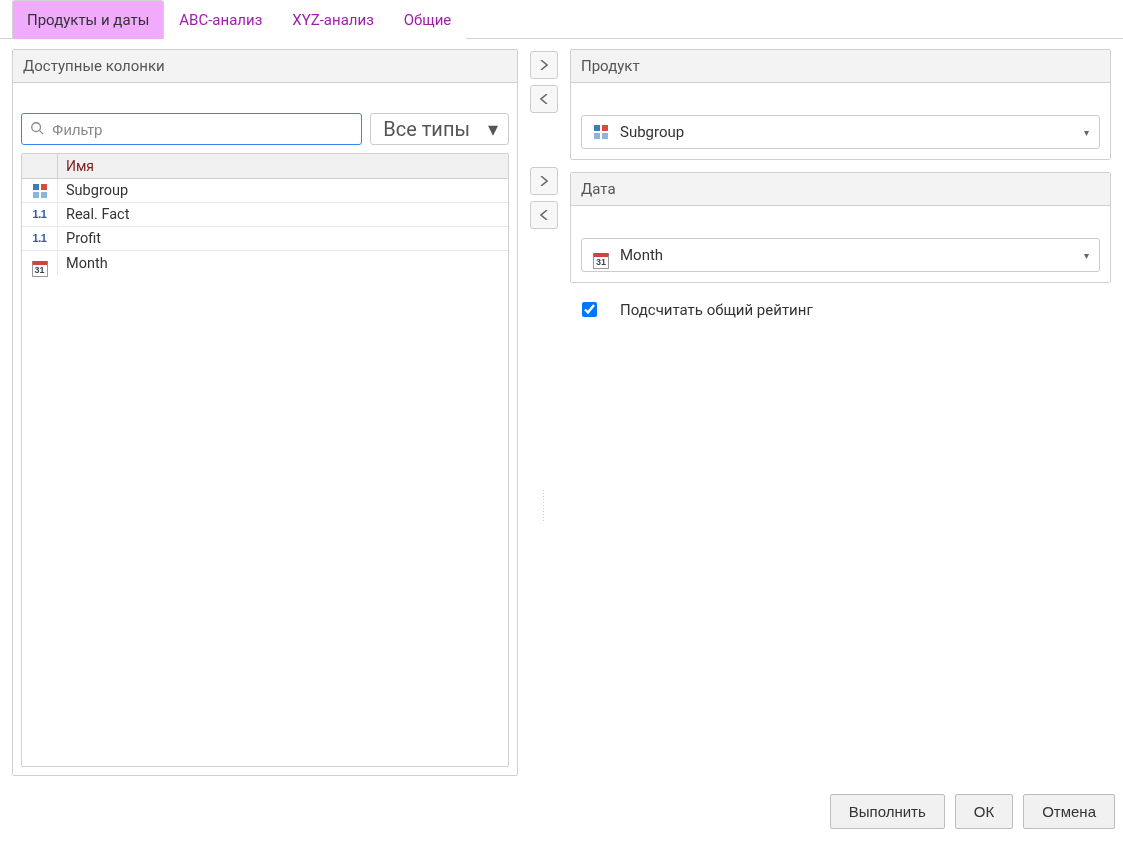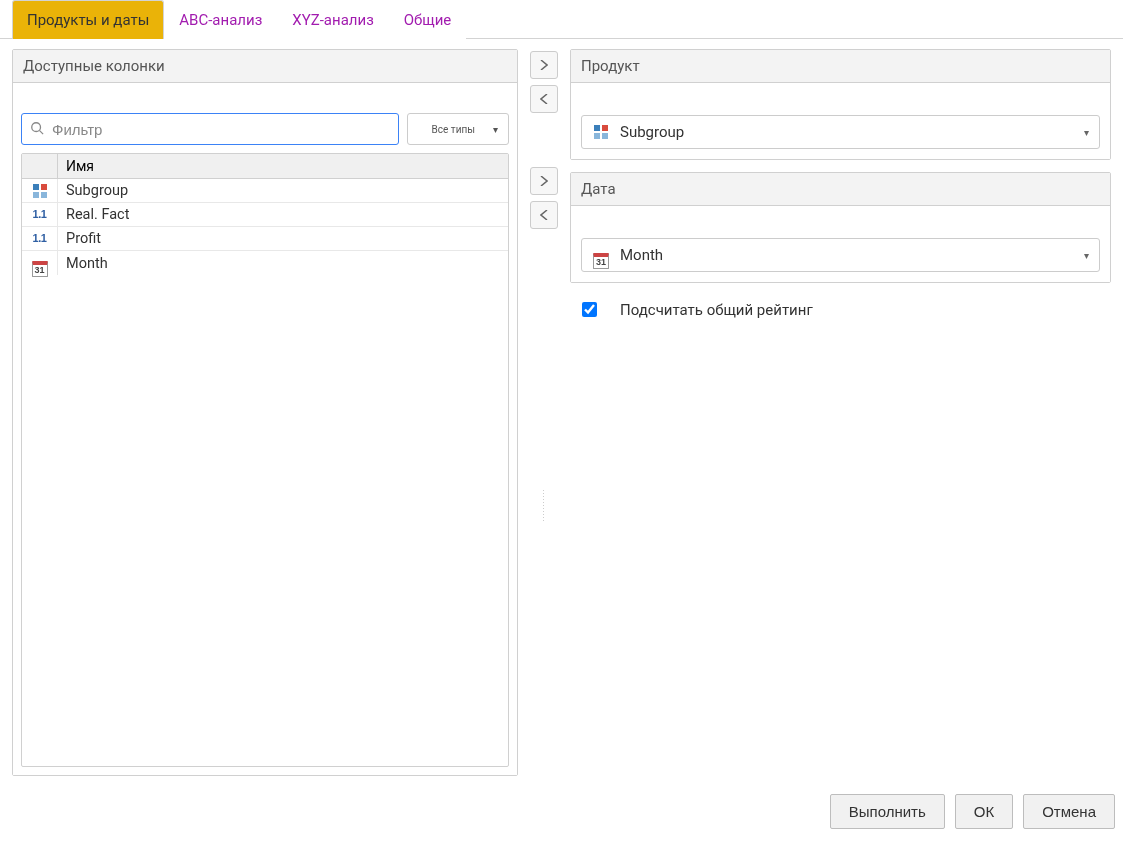--- a/index.html
+++ b/index.html
@@ -11,47 +11,47 @@
   .title-icon { width: 22px; height: 22px; display: flex; flex-direction: column; align-items: center; justify-content: center; font-size: 8px; font-weight: bold; line-height: 1; margin-right: 8px; }
   .title-icon .abc { color: #e67e22; }
   .title-icon .xyz { color: #3b7fba; }
   .titlebar .title { font-size: 19px; color: #4a4a4a; flex: 1; }
   .titlebar .win-controls { display: flex; gap: 16px; align-items: center; color: #666; }
   .win-btn { width: 16px; height: 16px; display: flex; align-items: center; justify-content: center; cursor: default; }
 
   
   .tabs { display: flex; border-bottom: 1px solid #d3d3d3; padding-left: 12px; margin-top: -1px; }
   .tab { padding: 10px 14px 10px; font-size: 15px; color: #a21caf; border: 1px solid transparent; border-bottom: none; cursor: pointer; position: relative; top: 1px; background:#fff;}
-  .tab.active { color: #333; border-color: #d3d3d3; border-top-left-radius: 3px; border-top-right-radius: 3px; background: #eab308; }
+  .tab.active { color: #333; border-color: #d3d3d3; border-top-left-radius: 3px; border-top-right-radius: 3px; background: #f0abfc; }
   .tab.active::after { content:""; position:absolute; left:0; right:0; bottom:-1px; height:1px; background:#fff;}
 
   
   .content { flex: 1; display: flex; padding: 10px 12px; gap: 8px; min-height: 0; }
   .left-col { width: 506px; display:flex; flex-direction:column; }
   .mid-col { display: flex; flex-direction: column; gap: 6px; padding-top: 2px; width: 36px; align-items:center; justify-content:flex-start; }
   .right-col { flex: 1; display: flex; flex-direction: column; gap: 12px; }
 
   .panel { border: 1px solid #d0d0d0; border-radius: 2px; display:flex; flex-direction:column; min-height:0;gap:22px;}
   .panel.fill{ flex:1; }
   .panel-header { font-size: 15px; color: #555; padding: 7px 10px; border-bottom: 1px solid #d0d0d0; background:#f3f3f3;}
   .panel-body { background: #fff; }
 
   
   .filter-row { display: flex; gap: 8px; padding: 8px; }
   .filter-input-wrap { flex: 1; display: flex; align-items: center; border: 1px solid #3b82f6; border-radius: 3px; padding: 0 8px; height: 32px; }
   .filter-input-wrap svg { color: #888; width:14px; height:14px; }
   .filter-input { border: none; outline: none; flex: 1; margin-left: 6px; font-size: 15px; color: #333; }
   .filter-input::placeholder { color: #888; }
-  .type-select { display: flex; align-items:center; gap: 18px; border: 1px solid #ccc; border-radius: 3px; padding: 0 10px 0 24px; height: 32px; color: #555; font-size:10px; cursor:pointer;}
+  .type-select { display: flex; align-items:center; gap: 18px; border: 1px solid #ccc; border-radius: 3px; padding: 0 10px 0 12px; height: 32px; color: #555; font-size:20px; cursor:pointer;}
 
   
   .col-table { border: 1px solid #d0d0d0; margin: 0 8px 8px 8px; border-radius:2px; flex:1;}
   .col-table-head { display: flex; background: #f0f0f0; border-bottom:1px solid #d0d0d0; }
   .col-table-head .h-icon { width: 36px; border-right:1px solid #d0d0d0;}
-  .col-table-head .h-name { flex: 1; padding: 4px 8px; font-size: 14px; color:#000000; }
+  .col-table-head .h-name { flex: 1; padding: 4px 8px; font-size: 14px; color:#7f1d1d; }
   .col-row { display:flex; border-bottom:1px solid #e8e8e8; height:24px; align-items:center;}
   .col-row:last-child{border-bottom:none;}
   .col-row .c-icon { width:36px; display:flex; align-items:center; justify-content:center; border-right:1px solid #e8e8e8; height:100%;}
   .col-row .c-name { flex:1; padding: 0 8px; font-size:14.5px; color:#333;}
 
   
   .di { width:18px; height:18px; display:inline-flex; align-items:center; justify-content:center; }
   .di-squares { position:relative; width:16px; height:16px;}
   .di-squares span{position:absolute; width:6px; height:6px;}
   .di-squares .s1{top:1px; left:1px; background:#3b7fba;}

